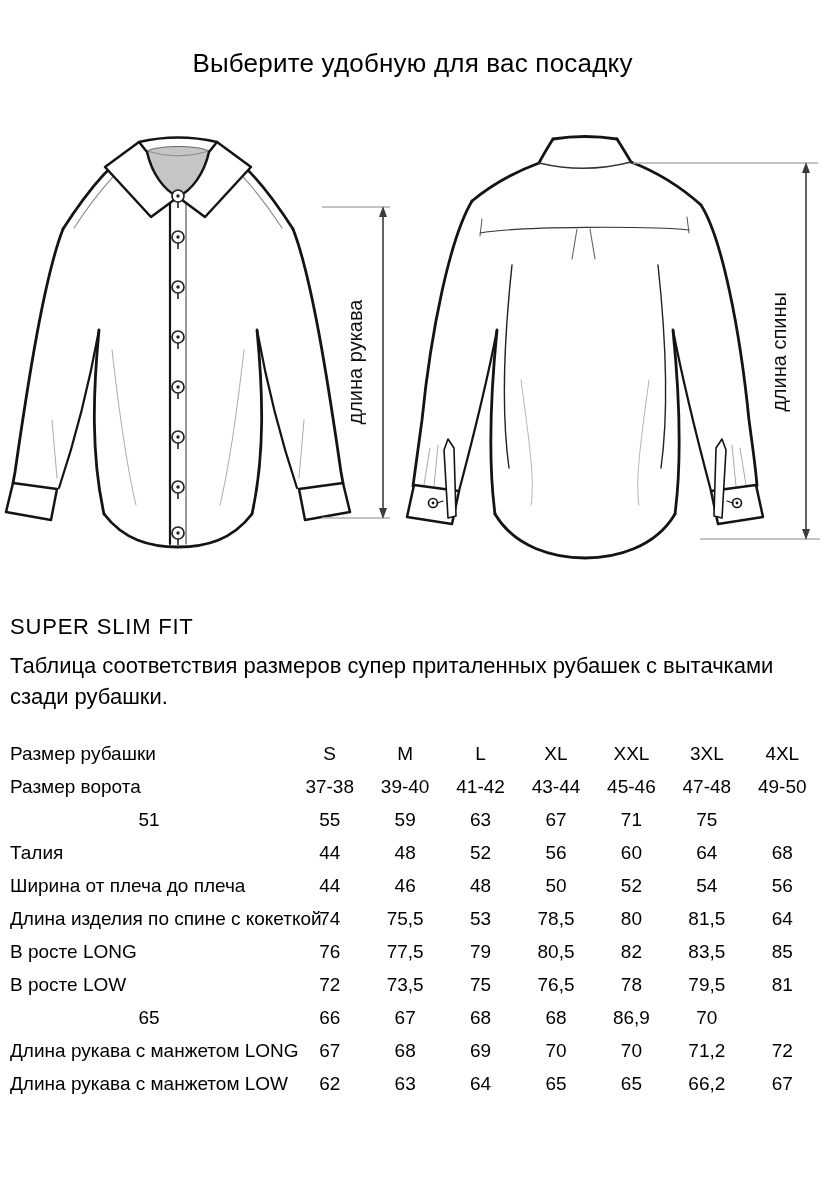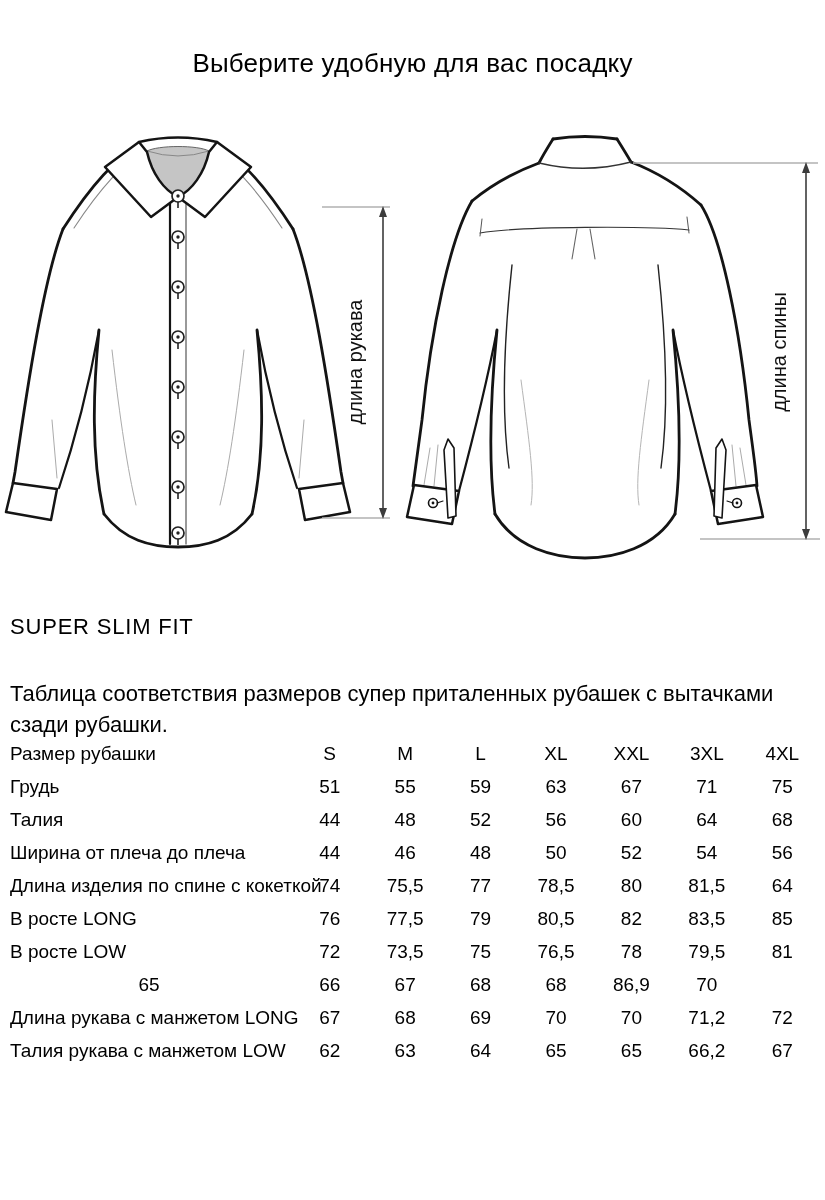--- a/index.html
+++ b/index.html
@@ -3,21 +3,21 @@
 <meta charset="utf-8">
 <style>
   html,body{margin:0;padding:0;background:#fff;}
   .page{position:relative;width:825px;height:1200px;background:#fff;overflow:hidden;
         font-family:"Liberation Sans",sans-serif;color:#000;}
   .title{position:absolute;top:48px;left:0;width:825px;text-align:center;
          font-size:26px;font-weight:400;letter-spacing:0.2px;}
   .fig{position:absolute;top:0;left:0;}
   .section-heading{position:absolute;top:614px;left:10px;font-size:22px;font-weight:400;
                    letter-spacing:0.8px;}
-  .desc{position:absolute;top:650px;left:10px;width:810px;font-size:22px;line-height:31px;margin-top:28px;}
+  .desc{position:absolute;top:650px;left:10px;width:810px;font-size:22px;line-height:31px;}
   .size-table{position:absolute;top:737px;left:10px;width:806px;font-size:19px;}
   .trow{display:grid;grid-template-columns:278px repeat(7,1fr);height:33px;align-items:center;gap:8px;}
   .tlabel{white-space:nowrap;}
   .tval{text-align:center;}
   svg text{font-family:"Liberation Sans",sans-serif;}
 </style>
 </head>
 <body>
 
 <div class="page">
@@ -161,21 +161,30 @@
         <div class="tlabel">Размер рубашки</div>
         <div class="tval">S</div>
         <div class="tval">M</div>
         <div class="tval">L</div>
         <div class="tval">XL</div>
         <div class="tval">XXL</div>
         <div class="tval">3XL</div>
         <div class="tval">4XL</div>
       </div>
       <div class="trow">
-        <div class="tlabel">Грудь</div>
+        <div class="tlabel">Размер ворота</div>
+        <div class="tval">37-38</div>
+        <div class="tval">39-40</div>
+        <div class="tval">41-42</div>
+        <div class="tval">43-44</div>
+        <div class="tval">45-46</div>
+        <div class="tval">47-48</div>
+        <div class="tval">49-50</div>
+      </div>
+      <div class="trow">
         <div class="tval">51</div>
         <div class="tval">55</div>
         <div class="tval">59</div>
         <div class="tval">63</div>
         <div class="tval">67</div>
         <div class="tval">71</div>
         <div class="tval">75</div>
       </div>
       <div class="trow">
         <div class="tlabel">Талия</div>
@@ -194,21 +203,21 @@
         <div class="tval">48</div>
         <div class="tval">50</div>
         <div class="tval">52</div>
         <div class="tval">54</div>
         <div class="tval">56</div>
       </div>
       <div class="trow">
         <div class="tlabel">Длина изделия по спине с кокеткой</div>
         <div class="tval">74</div>
         <div class="tval">75,5</div>
-        <div class="tval">77</div>
+        <div class="tval">53</div>
         <div class="tval">78,5</div>
         <div class="tval">80</div>
         <div class="tval">81,5</div>
         <div class="tval">64</div>
       </div>
       <div class="trow">
         <div class="tlabel">В росте LONG</div>
         <div class="tval">76</div>
         <div class="tval">77,5</div>
         <div class="tval">79</div>
@@ -240,21 +249,21 @@
         <div class="tlabel">Длина рукава с манжетом LONG</div>
         <div class="tval">67</div>
         <div class="tval">68</div>
         <div class="tval">69</div>
         <div class="tval">70</div>
         <div class="tval">70</div>
         <div class="tval">71,2</div>
         <div class="tval">72</div>
       </div>
       <div class="trow">
-        <div class="tlabel">Талия рукава с манжетом LOW</div>
+        <div class="tlabel">Длина рукава с манжетом LOW</div>
         <div class="tval">62</div>
         <div class="tval">63</div>
         <div class="tval">64</div>
         <div class="tval">65</div>
         <div class="tval">65</div>
         <div class="tval">66,2</div>
         <div class="tval">67</div>
       </div>
     </div>
 

